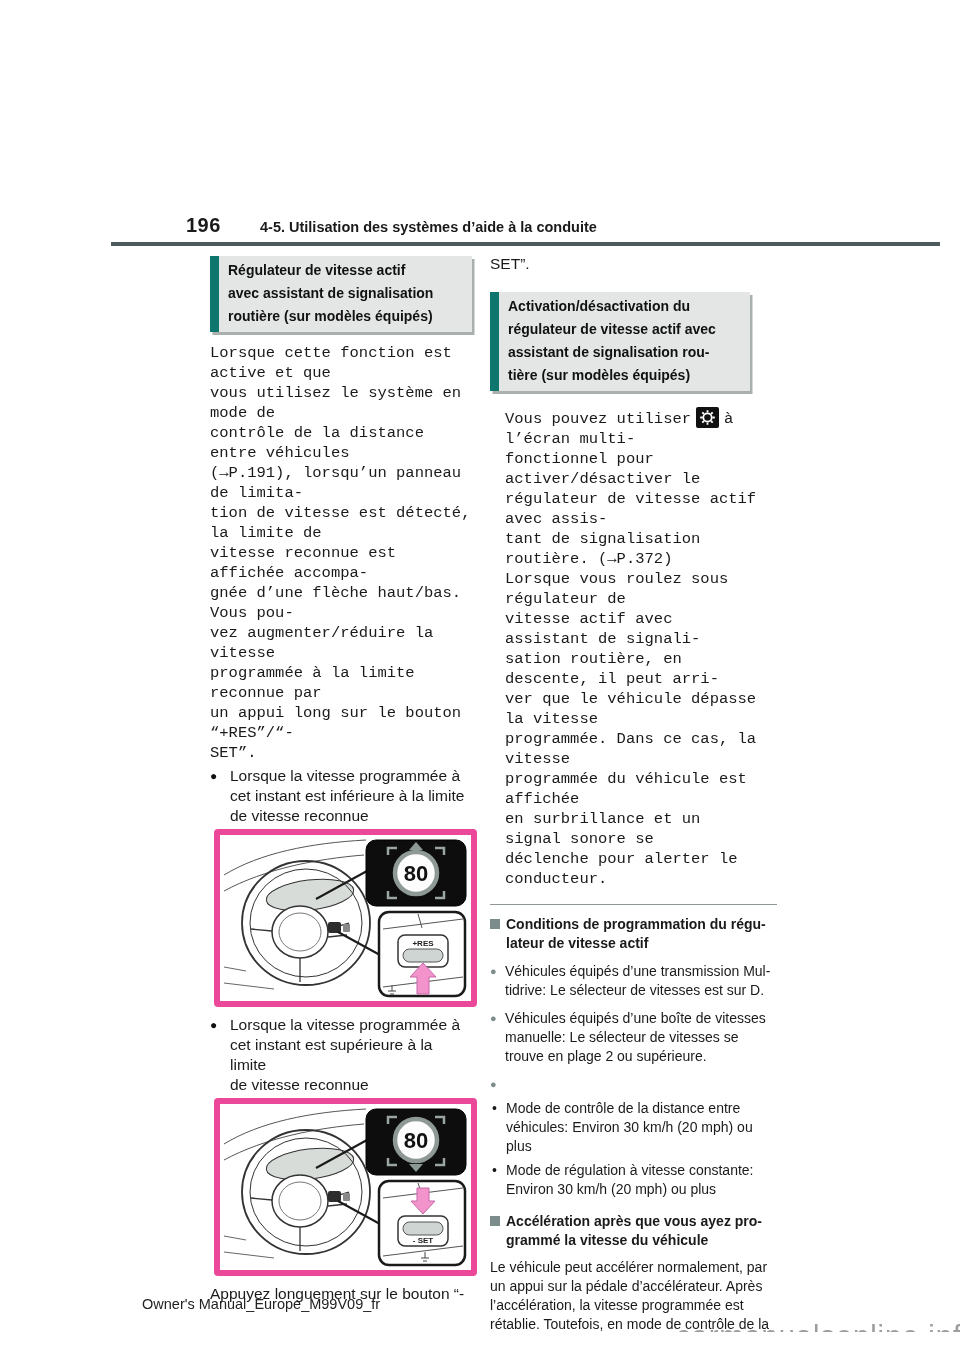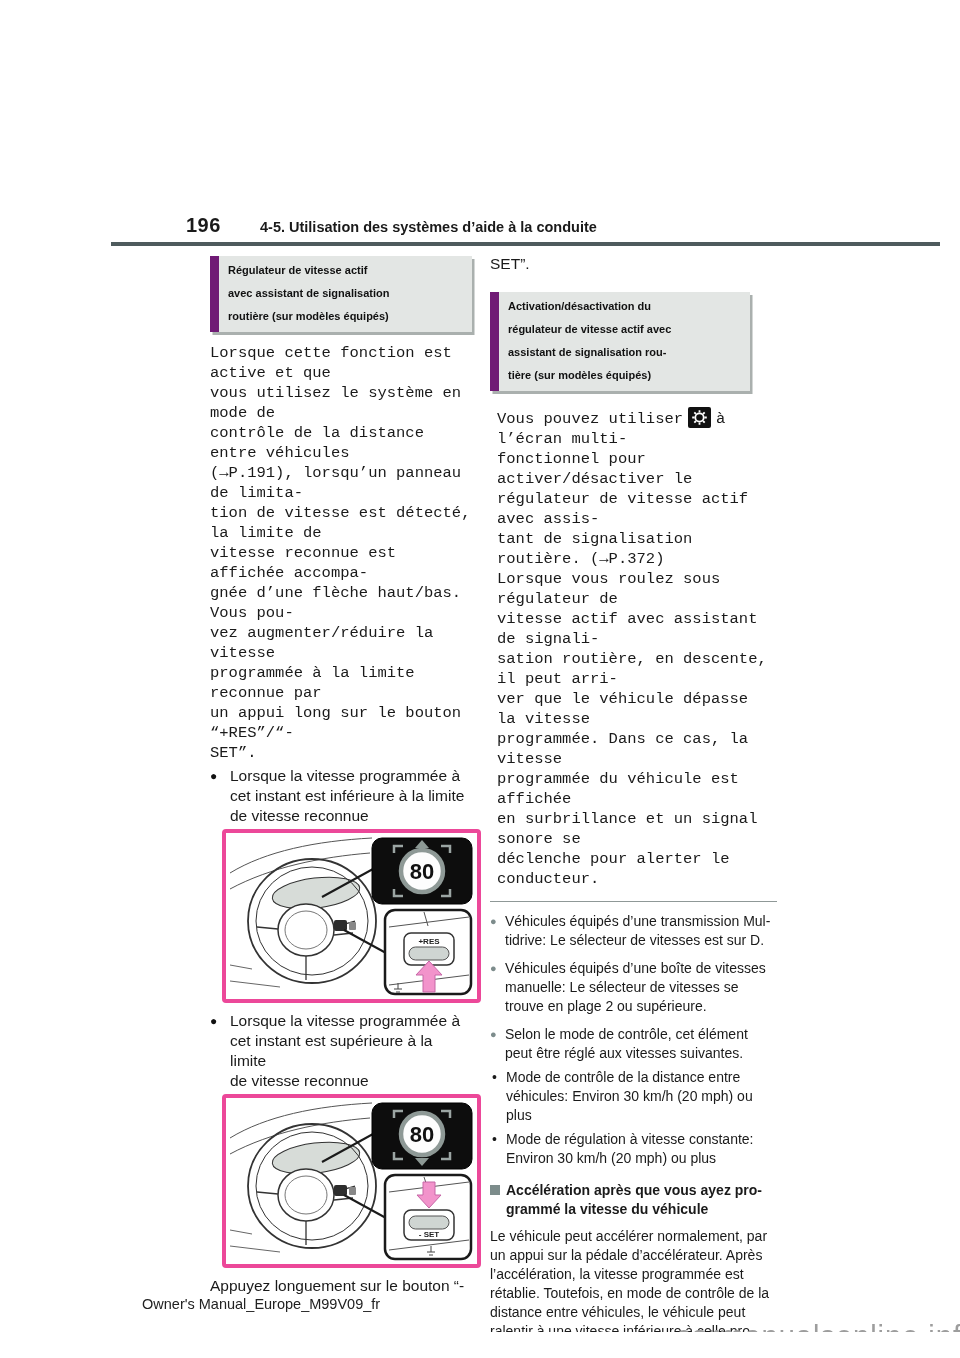--- a/index.html
+++ b/index.html
@@ -12,33 +12,33 @@
   .sec-title{left:260px;top:219px;font-size:14.5px;font-weight:bold;}
   .hdr-rule{left:111px;top:242px;width:829px;height:3.5px;background:#4e5b5d;}
 
   
   .col{line-height:20px;font-size:15.5px;}
   .col-left{left:210px;top:254px;width:262px;}
   .col-right{left:490px;top:254px;width:287px;}
 
   .preline{white-space:pre-line;}
 
-  .hbox{background:#e3e6e4;border-left:9px solid #701a75;box-shadow:2.5px 3px 0 #aab0ae;
-        font-weight:bold;font-size:11px;line-height:23px;color:#111;
+  .hbox{background:#e3e6e4;border-left:9px solid #0f766e;box-shadow:2.5px 3px 0 #aab0ae;
+        font-weight:bold;font-size:14px;line-height:23px;color:#111;
         padding:3px 6px 4px 9px;}
   .hbox-left{margin:2px 0 11px 0;width:238px;}
   .hbox-right{margin:18px 16px 16px 0;width:236px;}
 
   .body-para{margin:0 0 2px 0;font-family:Liberation Mono, monospace;}
 
   .bullet-row{display:flex;margin:3px 0 0 0;}
   .bullet-row .dot{flex:0 0 auto;width:20px;font-size:12px;line-height:20px;color:#111;}
   .bullet-row .btxt{flex:1;}
 
-  .figure{width:251px;height:166px;border:4px solid #ec4899;border-radius:4px;margin:3px 0 8px 12px;background:#fff;}
+  .figure{width:251px;height:166px;border:6px solid #ec4899;border-radius:4px;margin:3px 0 8px 4px;background:#fff;}
   .figure svg{display:block;}
   svg text{font-family:"Liberation Sans",sans-serif;}
 
   .caption{margin:0 0 6px 0;}
 
   .set-line{margin:0 0 0 0;}
 
   .gear-chip{display:inline-block;width:23px;height:21px;background:#111;border-radius:2px;
              vertical-align:-5px;margin:0 5px;}
   .gear-chip svg{display:block;}
@@ -170,21 +170,21 @@
 
   <div class="abs col col-right">
 
     <div class="set-line">SET”.</div>
 
     <div class="hbox hbox-right preline">Activation/désactivation du
 régulateur de vitesse actif avec
 assistant de signalisation rou-
 tière (sur modèles équipés)</div>
 
-    <p class="body-para" style="margin:7px;">
+    <p class="body-para" style="margin:15px;">
       <span>Vous pouvez utiliser</span><span class="gear-chip"><svg width="23" height="21" viewBox="0 0 23 21">
         <g stroke="#fff" stroke-width="1.8" fill="none">
           <circle cx="11.5" cy="10.5" r="4.2"></circle>
           <path d="M11.5,3.2 V5.6 M11.5,15.4 V17.8 M4.2,10.5 H6.6 M16.4,10.5 H18.8 M6.3,5.3 L8,7 M15,14 L16.7,15.7 M16.7,5.3 L15,7 M8,14 L6.3,15.7"></path>
         </g>
       </svg></span><span class="preline">à l’écran multi-
 fonctionnel pour activer/désactiver le
 régulateur de vitesse actif avec assis-
 tant de signalisation routière. (→P.372)
 Lorsque vous roulez sous régulateur de
@@ -194,38 +194,41 @@
 programmée. Dans ce cas, la vitesse
 programmée du véhicule est affichée
 en surbrillance et un signal sonore se
 déclenche pour alerter le conducteur.</span>
     </p>
 
     <hr class="divider">
 
     <div class="note">
 
+      <div class="note-title">
+        <span class="sq"></span>
+        <span class="preline">Conditions de programmation du régu-
+lateur de vitesse actif</span>
+      </div>
 
       <div class="note-bullet">
         <span class="ndot">●</span>
         <span class="preline">Véhicules équipés d’une transmission Mul-
 tidrive: Le sélecteur de vitesses est sur D.</span>
       </div>
 
       <div class="note-bullet">
         <span class="ndot">●</span>
         <span class="preline">Véhicules équipés d’une boîte de vitesses
 manuelle: Le sélecteur de vitesses se
 trouve en plage 2 ou supérieure.</span>
       </div>
 
       <div class="note-bullet">
         <span class="ndot">●</span>
-        <span class="preline">Selon le mode de contrôle, cet élément
-peut être réglé aux vitesses suivantes.</span>
       </div>
 
       <div class="sub-bullet">
         <span class="sdot">•</span>
         <span class="preline">Mode de contrôle de la distance entre
 véhicules: Environ 30 km/h (20 mph) ou
 plus</span>
       </div>
 
       <div class="sub-bullet">

